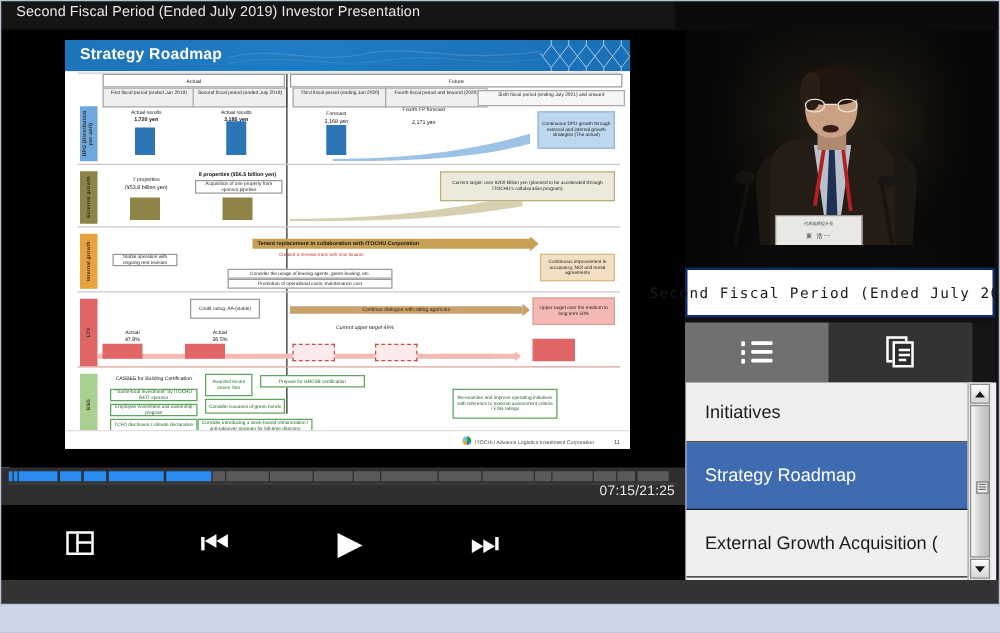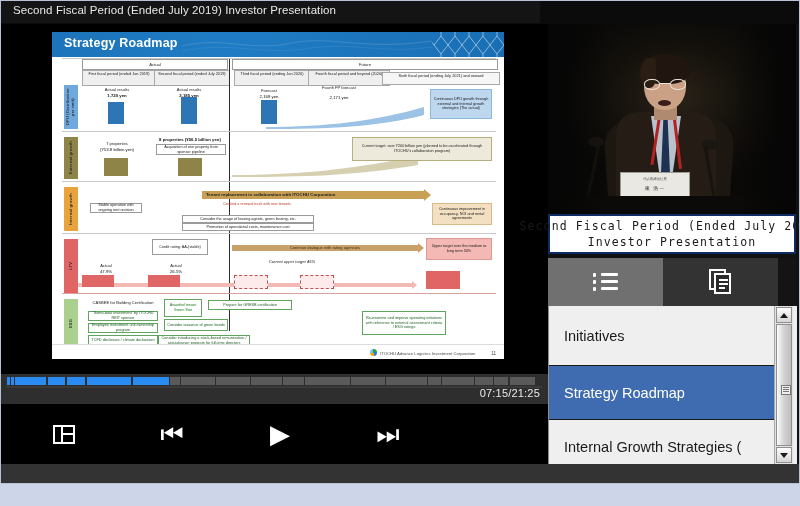--- a/index.html
+++ b/index.html
@@ -139,21 +139,21 @@
   .ico-doc .front{position:absolute;left:5px;top:4px;width:17px;height:21px;border:2px solid #fff;background:#2b2b2b;box-sizing:border-box;}
   .ico-doc .fl{position:absolute;left:3px;height:2px;background:#fff;}
 
   .playlist{position:absolute;left:0;top:282px;width:248px;height:158px;background:#efefef;border-left:1px solid #8d8d8d;}
   .pl-scroll{position:absolute;left:0;top:0;width:230px;height:158px;overflow:hidden;}
   .pl-item{position:relative;height:54px;display:flex;align-items:center;background:#efefef;
            border-bottom:1.6px solid #1a1a1a;box-sizing:border-box;padding-left:15px;}
   .pl-item span{font-size:14.5px;color:#1a1a1a;white-space:nowrap;}
   .pl-item.sel{background:#3f6bb0;}
   .pl-item.sel span{color:#fff;}
-  .pl-item.first{height:60px;border-top:none;}
+  .pl-item.first{height:48px;border-top:none;}
 
   .sb{position:absolute;right:4px;top:0;width:18px;height:158px;background:#e4e4e4;border-left:1px solid #a8a8a8;}
   .sb-btn{position:absolute;left:1px;width:16px;height:16px;background:linear-gradient(#fdfdfd,#d6d6d6);
           border:1px solid #8f8f8f;box-sizing:border-box;display:flex;align-items:center;justify-content:center;}
   .sb-up{top:1px;} .sb-dn{bottom:1px;}
   .tri{width:0;height:0;border-left:4px solid transparent;border-right:4px solid transparent;}
   .tri-u{border-bottom:5px solid #1a1a1a;}
   .tri-d{border-top:5px solid #1a1a1a;}
   .sb-thumb{position:absolute;left:1px;top:18px;width:16px;height:122px;
             background:linear-gradient(90deg,#fbfbfb,#d2d2d2,#bdbdbd);border:1px solid #8f8f8f;box-sizing:border-box;}
@@ -386,21 +386,20 @@
           <div class="l2">東 浩一</div>
         </div>
         <div class="podium"></div>
         <div class="vid-dark-l"></div>
         <div class="vid-dark-r"></div>
       </div>
 
       <div class="cardwrap">
         <div class="card">
           <div class="c1">Second Fiscal Period (Ended July 2019)</div>
-          <div class="c2">Investor Presentation</div>
         </div>
       </div>
 
       <div class="tabs">
         <div class="tab active" style="left:0;">
           <div class="ico-list">
             <div class="dot" style="top:1px;"></div>
               <div class="ln" style="top:1px;width:17px;"></div>
             <div class="dot" style="top:8px;"></div>
               <div class="ln" style="top:8px;width:17px;"></div>
@@ -422,21 +421,21 @@
 
       <div class="playlist">
         <div class="pl-scroll">
           <div class="pl-item first">
             <span>Initiatives</span>
           </div>
           <div class="pl-item sel">
             <span>Strategy Roadmap</span>
           </div>
           <div class="pl-item">
-            <span>Internal Growth Strategies (</span>
+            <span>External Growth Acquisition (</span>
           </div>
         </div>
         <div class="sb">
           <div class="sb-btn sb-up">
             <div class="tri tri-u"></div>
           </div>
           <div class="sb-thumb">
             <div class="grip">
                 <i></i>
                 <i></i>

